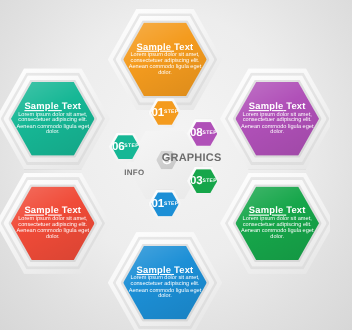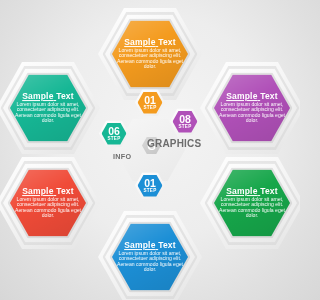--- a/index.html
+++ b/index.html
@@ -62,21 +62,21 @@
     clip-path:polygon(25% 0%, 75% 0%, 100% 50%, 75% 100%, 25% 100%, 0% 50%);
     box-shadow:0 1px 3px rgba(90,90,90,.35);
   }
   .badge .bcore{
     position:absolute;left:50%;top:50%;transform:translate(-50%,-50%);
     width:25px;height:22px;
     clip-path:polygon(25% 0%, 75% 0%, 100% 50%, 75% 100%, 25% 100%, 0% 50%);
   }
   .badge .btxt{
     position:absolute;left:0;top:0;width:30px;height:27px;z-index:3;
-    display:flex;flex-direction:column;align-items:center;justify-content:center;
+    display:flex;align-items:center;justify-content:center;
     color:#fff;line-height:1;
   }
   .b-num{font-size:10.5px;font-weight:bold;letter-spacing:-.2px;}
   .b-step{font-size:4.6px;font-weight:bold;letter-spacing:.3px;margin-top:.4px;}
 </style>
 </head>
 <body style="background: radial-gradient(at 50% 42%, rgb(244, 244, 244) 0%, rgb(237, 237, 237) 46%, rgb(224, 224, 224) 76%, rgb(215, 215, 215) 100%);">
 
 <div id="stage">
 
@@ -191,20 +191,28 @@
 
   <div class="badge" style="left:170px;top:108px;">
     <div class="bframe"></div>
     <div class="bcore" style="background: rgb(176, 80, 184);"></div>
     <div class="btxt">
       <span class="b-num">08</span>
       <span class="b-step">STEP</span>
     </div>
   </div>
 
+  <div class="badge" style="left:170px;top:151px;">
+    <div class="bframe"></div>
+    <div class="bcore" style="background: rgb(22, 166, 74);"></div>
+    <div class="btxt">
+      <span class="b-num">03</span>
+      <span class="b-step">STEP</span>
+    </div>
+  </div>
 
   <div class="badge" style="left:135px;top:172px;">
     <div class="bframe"></div>
     <div class="bcore" style="background: rgb(28, 143, 214);"></div>
     <div class="btxt">
       <span class="b-num">01</span>
       <span class="b-step">STEP</span>
     </div>
   </div>
 

